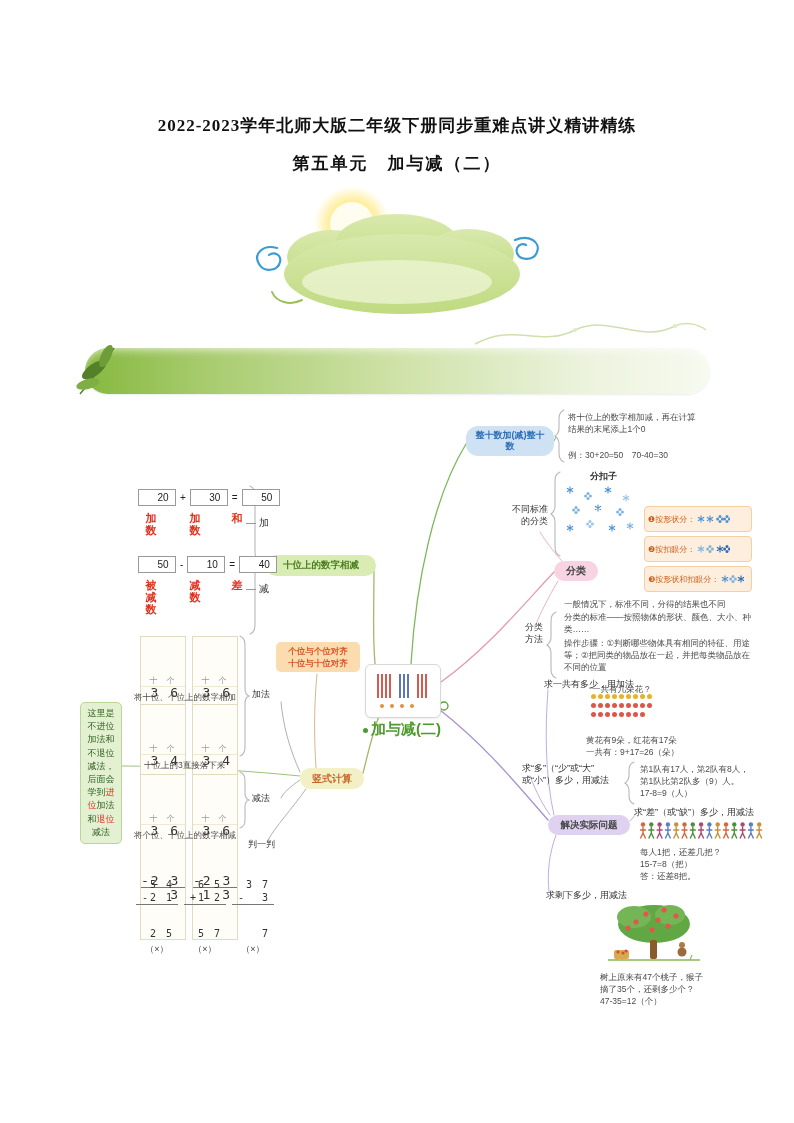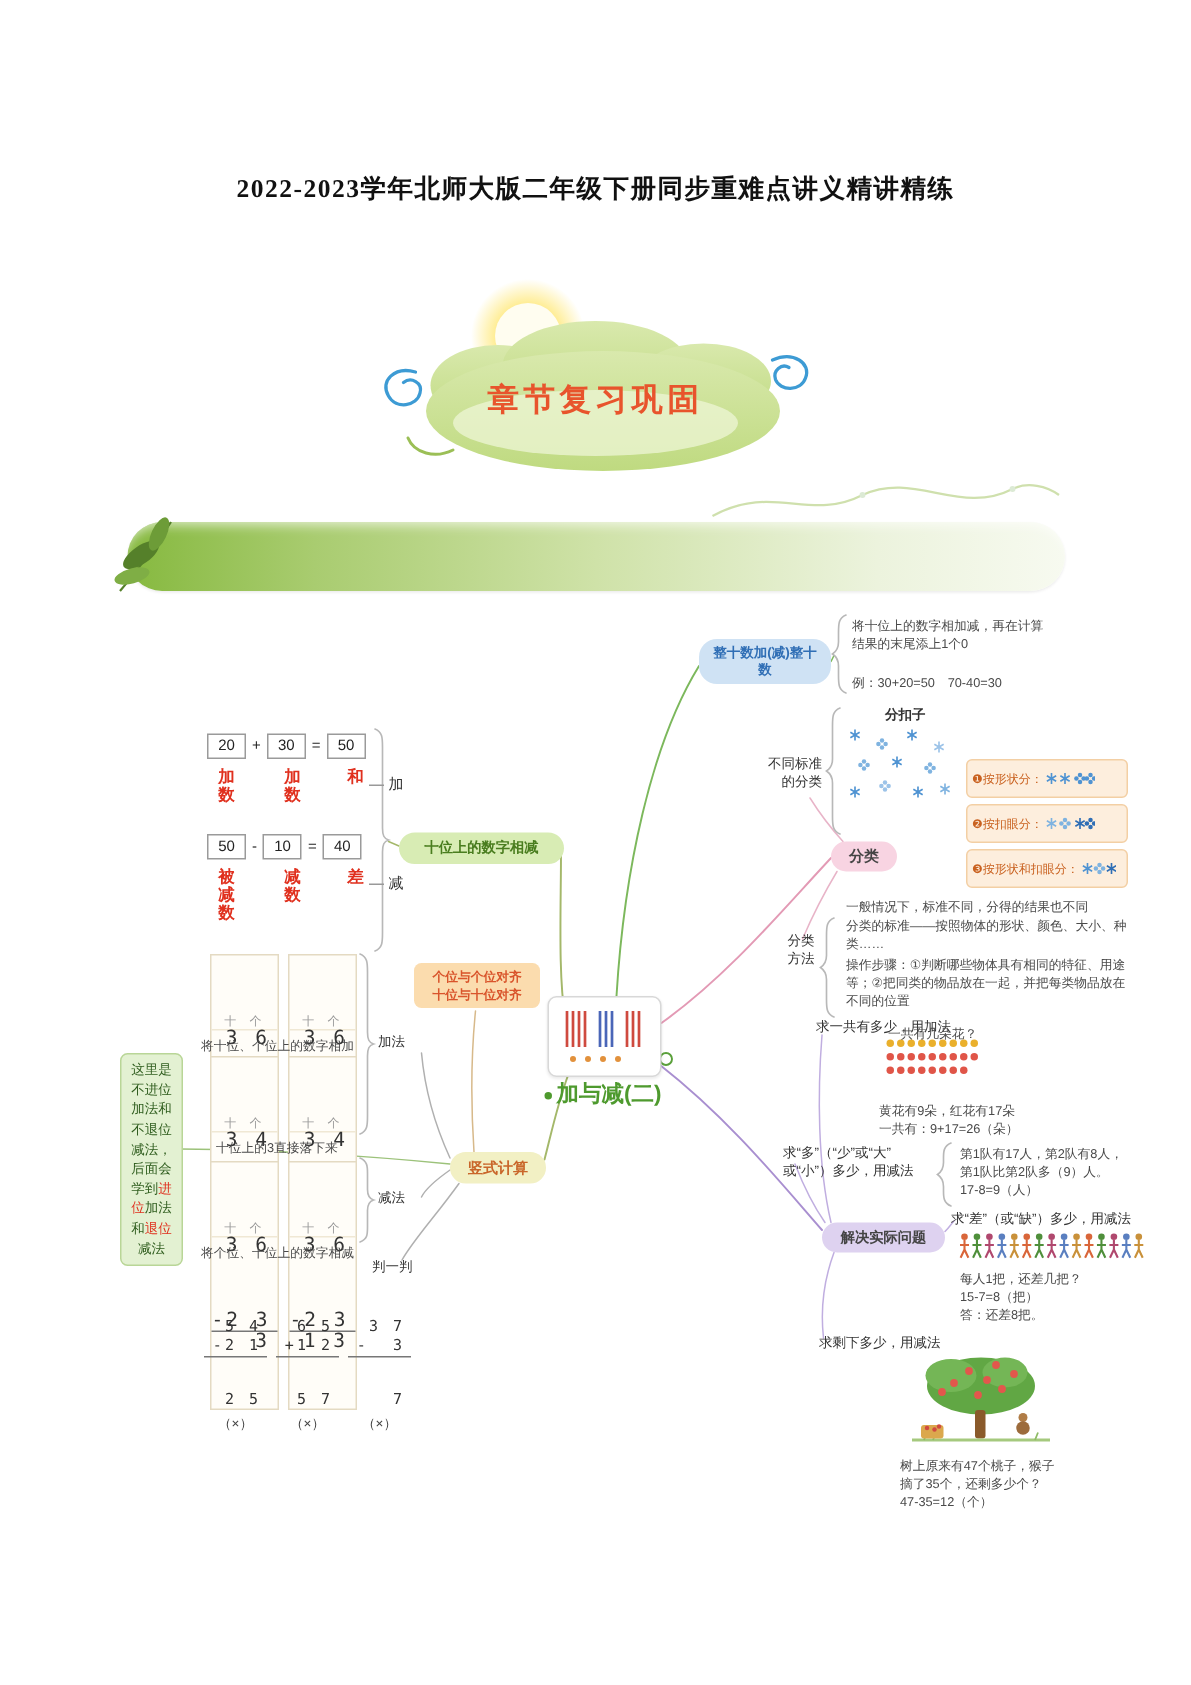--- a/index.html
+++ b/index.html
@@ -35,21 +35,21 @@
         border:1px solid #d8d8d8;border-radius:6px;box-shadow:0 1px 2px rgba(0,0,0,.08);
         display:flex;align-items:center;justify-content:center;}
   .center-label{position:absolute;left:358px;top:704px;width:88px;text-align:center;font-size:15px;
         font-weight:bold;color:var(--c-center_label,#4e9a2e);}
   .center-label .dot{display:inline-block;width:5px;height:5px;border-radius:50%;
         background:var(--c-center_label,#4e9a2e);margin-right:3px;vertical-align:middle;}
   .sl{position:absolute;font-size:9px;color:#333;line-height:1.3;}
   .nt{position:absolute;font-size:8.5px;color:#4a4a4a;line-height:1.4;}
   
   .eqrow{position:absolute;display:flex;align-items:center;gap:4px;font-size:10px;color:#222;}
-  .ebox{width:24px;height:15px;line-height:15px;border:1px solid #9a9a9a;text-align:center;background:#fff;}
+  .ebox{width:24px;height:15px;line-height:15px;border:1px solid #9a9a9a;text-align:center;background:#fff;padding-left:12px;}
   .rl{position:absolute;width:26px;display:flex;justify-content:center;}
   .rl span{display:block;width:13px;word-break:break-all;line-height:12px;font-weight:bold;font-size:11px;
         color:var(--c-red_label,#e0301e);text-align:center;}
   .tag{position:absolute;display:flex;align-items:center;font-size:10px;color:#333;gap:3px;}
   .tag::before{content:"";display:block;width:10px;height:1px;background:#999;}
   
   .vtab{position:absolute;width:44px;background:#fffdf8;border:1px solid #e4dac2;
         font-family:"DejaVu Sans Mono",monospace;color:#333;white-space:pre;}
   .vtab .vh{font-size:8px;color:#999;height:11px;line-height:11px;text-align:center;letter-spacing:2px;
         border-bottom:1px solid #f0e8d4;}
@@ -76,20 +76,21 @@
   
   .frow{line-height:7px;height:9px;}
   .fdot{display:inline-block;width:5px;height:5px;border-radius:50%;margin:1px;}
 </style>
 </head>
 <body>
 
 <div class="page">
 
   <div class="title1">2022-2023学年北师大版二年级下册同步重难点讲义精讲精练</div>
+  <div class="title2">第五单元　加与减（二）</div>
 
   <svg class="abs" style="left:247px;top:166px" width="300" height="140" viewBox="0 0 300 140">
     <defs>
       <radialGradient id="sunG" cx="50%" cy="50%" r="50%">
         <stop offset="0%" stop-color="#fffbe2"></stop>
           <stop offset="55%" stop-color="#ffeC8f"></stop>
         <stop offset="100%" stop-color="#ffec8f" stop-opacity="0"></stop>
       </radialGradient>
       <linearGradient id="cloudG" x1="0" y1="0" x2="0" y2="1">
         <stop offset="0%" stop-color="#d9e9ad"></stop>
@@ -100,21 +101,20 @@
     <circle cx="105" cy="42" r="22" fill="#fffdf0"></circle>
     <ellipse cx="85" cy="75" rx="45" ry="27" fill="url(#cloudG)"></ellipse>
     <ellipse cx="150" cy="62" rx="62" ry="30" fill="url(#cloudG)"></ellipse>
     <ellipse cx="222" cy="72" rx="45" ry="25" fill="url(#cloudG)"></ellipse>
     <ellipse cx="155" cy="92" rx="118" ry="40" fill="url(#cloudG)"></ellipse>
     <ellipse cx="150" cy="100" rx="95" ry="22" fill="#edf5d6" opacity="0.75"></ellipse>
     <path d="M30,66 c-14,-4 -24,6 -18,16 c5,9 19,7 21,-2 c2,-7 -6,-11 -11,-7" fill="none" stroke="#3d9bd4" stroke-width="2.2" stroke-linecap="round"></path>
     <path d="M268,58 c14,-6 26,2 22,12 c-3,9 -17,9 -20,1 c-2,-6 4,-11 9,-8" fill="none" stroke="#3d9bd4" stroke-width="2.2" stroke-linecap="round"></path>
     <path d="M55,118 c-12,6 -26,2 -30,-8" fill="none" stroke="#9bbf56" stroke-width="2" stroke-linecap="round"></path>
   </svg>
-  <div class="cloud-text">章节复习巩固</div>
 
   <svg class="abs" style="left:470px;top:298px" width="240" height="40" viewBox="0 0 240 40">
     <path d="M5,30 C45,8 70,34 105,16 C140,0 170,30 205,12 C215,7 228,10 236,16" fill="none" stroke="#cfe0ad" stroke-width="1.5"></path>
     <circle cx="105" cy="16" r="2" fill="#dcead5"></circle>
       <circle cx="205" cy="12" r="2" fill="#dcead5"></circle>
   </svg>
 
   <div class="kb-banner"></div>
   <svg class="abs" style="left:72px;top:322px" width="70" height="62" viewBox="0 0 70 62">
     <path d="M8,56 C20,42 30,28 42,10" fill="none" stroke="#55802a" stroke-width="1.5"></path>

